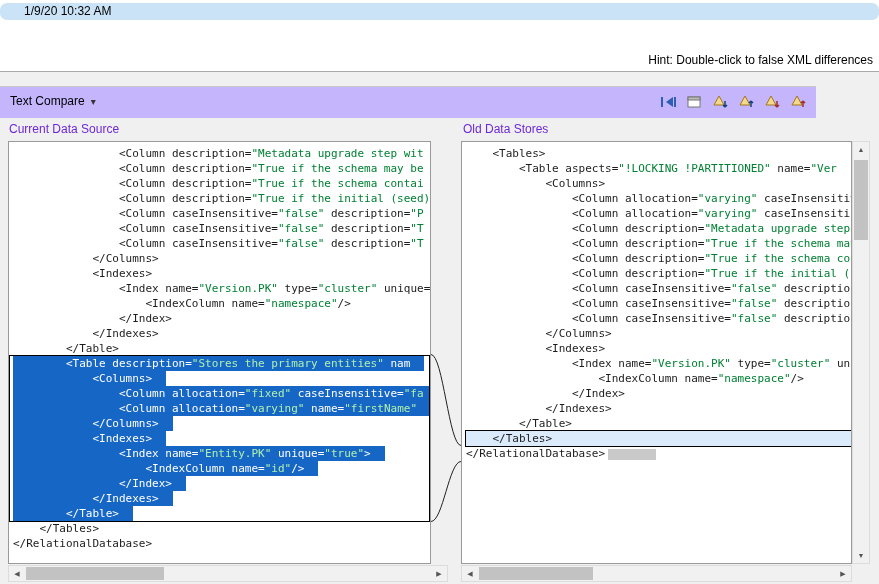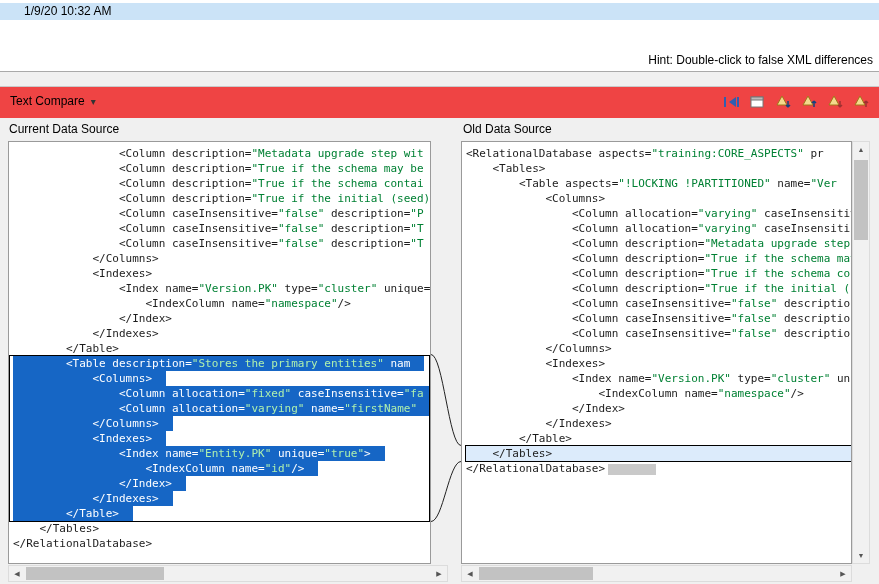--- a/index.html
+++ b/index.html
@@ -3,33 +3,33 @@
 <meta charset="utf-8">
 <style>
   * { margin:0; padding:0; box-sizing:border-box; }
   body { background:#d8d8d8; font-family:"Liberation Sans", sans-serif; }
   .screen { position:relative; width:879px; height:584px; background:#f0f0f0; overflow:hidden; }
 
   
   .history-panel { position:absolute; left:0; top:0; width:879px; height:72px; background:#ffffff; border-bottom:1px solid #a9a9a9; }
   .history-rows { padding-top:3px; }
   .hrow { height:17px; line-height:17px; padding-left:24px; font-size:12px; color:#000; }
-  .hrow-sel { background:#cbe3f7; }
+  .hrow-sel { background:#cbe3f7;border-radius:7px; }
   .hint { position:absolute; right:6px; bottom:4px; font-size:12px; color:#000; }
 
   
-  .toolbar { position:absolute; left:0; top:86px; width:879px; height:32px; background:#ef4444; border-top:1px solid #c9c9c9; }
+  .toolbar { position:absolute; left:0; top:86px; width:816px; height:32px; background:#c4b5fd; border-top:1px solid #c9c9c9; }
   .mode-dd { position:absolute; left:10px; top:7px; font-size:12px; color:#000; cursor:default; display:flex; align-items:center; gap:6px; }
   .mode-dd .caret { font-size:10px; color:#333; }
   .tools { position:absolute; right:8px; top:6px; display:flex; gap:6px; }
   .tool { width:20px; height:18px; display:flex; align-items:center; justify-content:center; }
 
   
   .titles { position:absolute; left:0; top:118px; width:879px; height:23px; }
-  .pane-title { position:absolute; top:4px; font-size:12px; color:#000000; }
+  .pane-title { position:absolute; top:4px; font-size:12px; color:#6d28d9; }
   .pane-title.left { left:9px; }
   .pane-title.right { left:463px; }
 
   
   .editor { position:absolute; top:141px; height:423px; background:#ffffff; border:1px solid #9a9a9a; overflow:hidden; }
   .editor-inner { position:relative; width:100%; height:100%; padding:4px 0 0 4px; font-family:"DejaVu Sans Mono", monospace; font-size:11px; line-height:15px; }
   .editor-left { left:8px; width:423px; }
   .editor-right { left:461px; width:391px; }
   .code-line { height:15px; white-space:pre; color:#1c1c1c; }
   .str { color:#008033; }
@@ -111,21 +111,21 @@
         <svg width="18" height="16" viewBox="0 0 18 16">
           <path d="M8,2 L13,11 L3,11 Z" fill="#f4d98c" stroke="#a07818"></path>
           <path d="M14,13 L14,7 M14,7 L12,9 M14,7 L16,9" fill="none" stroke="#a03030" stroke-width="1.5"></path>
         </svg>
       </span>
     </div>
   </div>
 
   <div class="titles">
     <span class="pane-title left">Current Data Source</span>
-    <span class="pane-title right">Old Data Source</span>
+    <span class="pane-title right">Old Data Stores</span>
   </div>
 
   <div class="editor editor-left">
     <div class="editor-inner">
         <div class="code-line">                &lt;Column description=<span class="str">"Metadata upgrade step wit</span></div>
         <div class="code-line">                &lt;Column description=<span class="str">"True if the schema may be</span></div>
         <div class="code-line">                &lt;Column description=<span class="str">"True if the schema contai</span></div>
         <div class="code-line">                &lt;Column description=<span class="str">"True if the initial (seed)</span></div>
         <div class="code-line">                &lt;Column caseInsensitive=<span class="str">"false"</span> description=<span class="str">"P</span></div>
         <div class="code-line">                &lt;Column caseInsensitive=<span class="str">"false"</span> description=<span class="str">"T</span></div>
@@ -156,21 +156,20 @@
 
   <div class="gutter">
     <svg width="30" height="423" viewBox="0 0 30 423">
       <path d="M 0 213.5 C 12 213.5, 18 304.5, 30 304.5" fill="none" stroke="#222" stroke-width="1"></path>
       <path d="M 0 380.5 C 12 380.5, 18 320.5, 30 320.5" fill="none" stroke="#222" stroke-width="1"></path>
     </svg>
   </div>
 
   <div class="editor editor-right">
     <div class="editor-inner">
-        <div class="code-line">&lt;RelationalDatabase aspects=<span class="str">"training:CORE_ASPECTS"</span> pr</div>
         <div class="code-line">    &lt;Tables&gt;</div>
         <div class="code-line">        &lt;Table aspects=<span class="str">"!LOCKING !PARTITIONED"</span> name=<span class="str">"Ver</span></div>
         <div class="code-line">            &lt;Columns&gt;</div>
         <div class="code-line">                &lt;Column allocation=<span class="str">"varying"</span> caseInsensitiv</div>
         <div class="code-line">                &lt;Column allocation=<span class="str">"varying"</span> caseInsensiti</div>
         <div class="code-line">                &lt;Column description=<span class="str">"Metadata upgrade step</span></div>
         <div class="code-line">                &lt;Column description=<span class="str">"True if the schema may</span></div>
         <div class="code-line">                &lt;Column description=<span class="str">"True if the schema co</span></div>
         <div class="code-line">                &lt;Column description=<span class="str">"True if the initial (</span></div>
         <div class="code-line">                &lt;Column caseInsensitive=<span class="str">"false"</span> descriptio</div>

